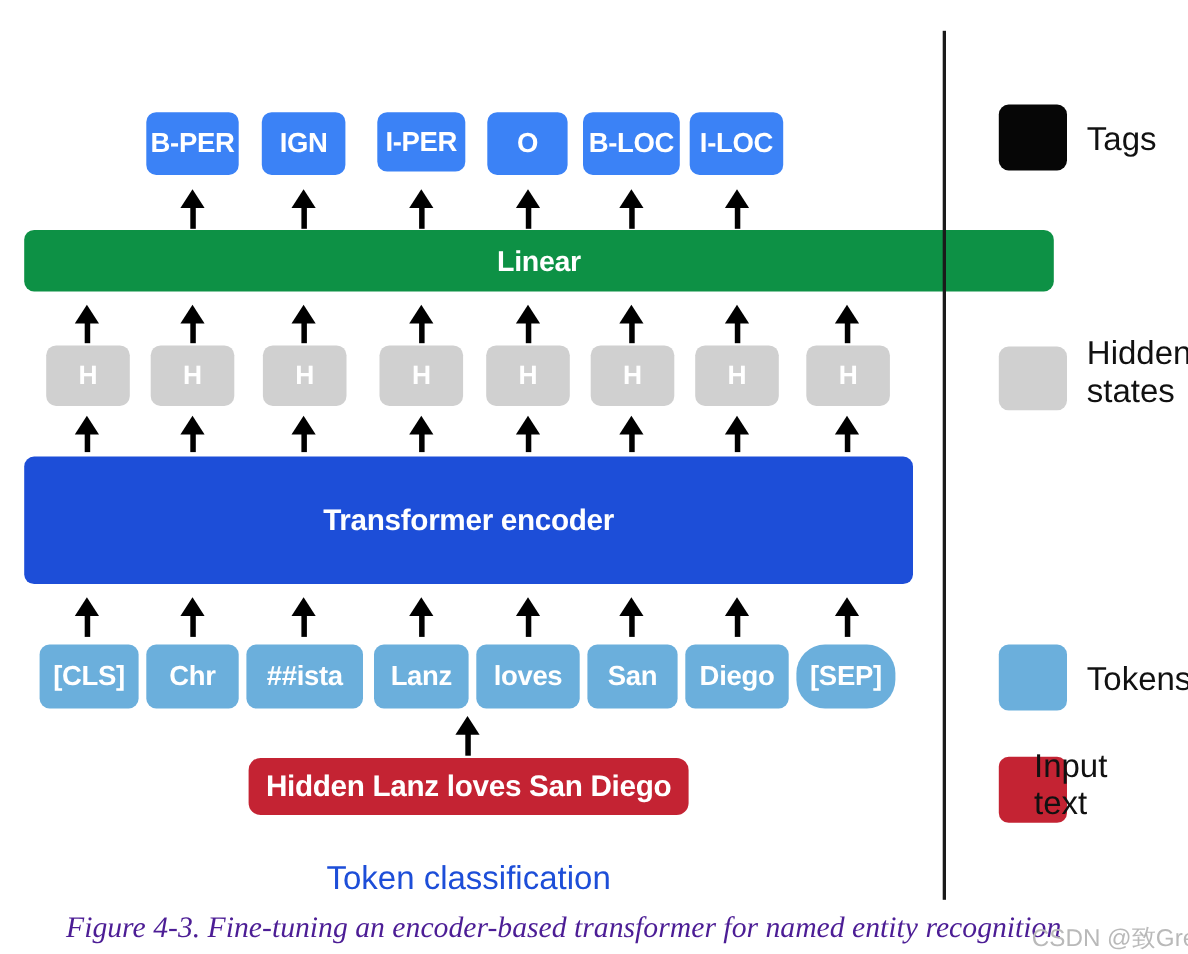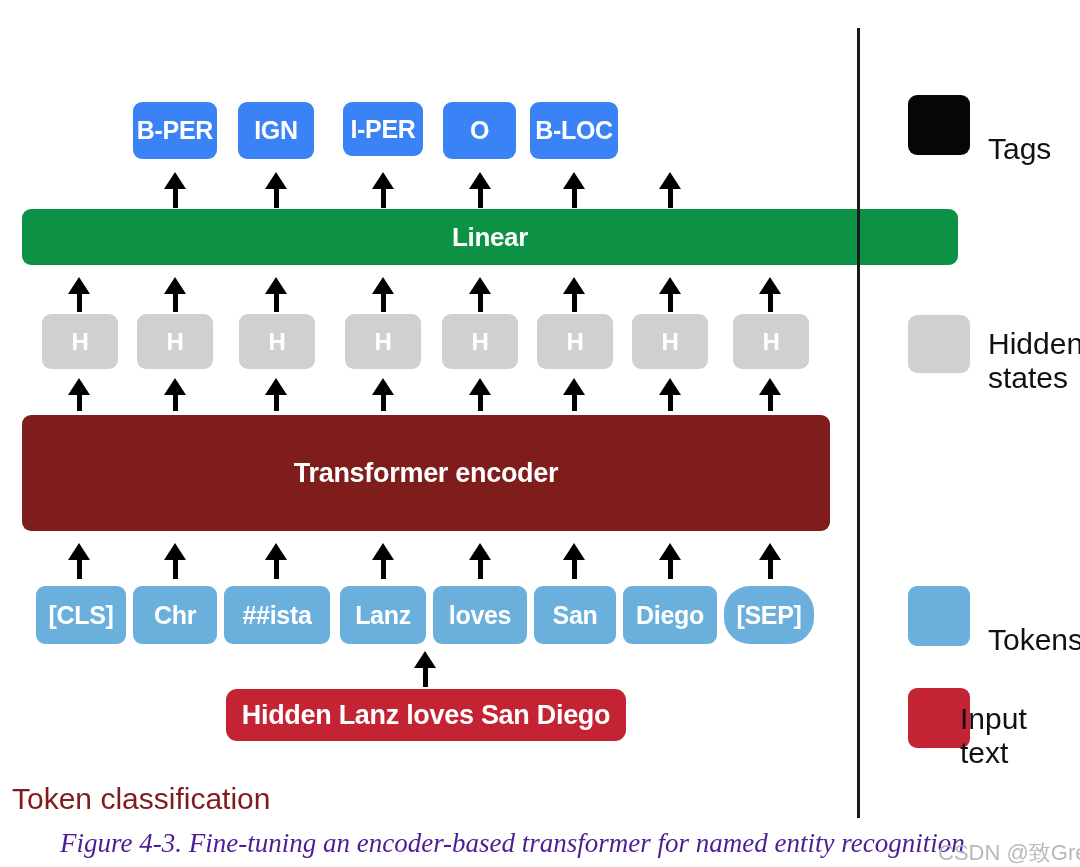--- a/index.html
+++ b/index.html
@@ -34,21 +34,21 @@
     color: #ffffff;
     font-weight: bold;
     line-height: 1;
     white-space: nowrap;
     letter-spacing: -0.3px;
   }
   .node-tag   { background: #3b82f6; font-size: 25px; }
   .node-hid   { background: #d0d0d0; color: #ffffff; font-size: 24px; font-weight: bold; }
   .node-tok   { background: #6bafdc; font-size: 25px; }
   .bar-linear { background: #0d9145; font-size: 26px; border-radius: 9px; }
-  .bar-trans  { background: #7f1d1d; font-size: 27px; border-radius: 9px; }
+  .bar-trans  { background: #1d4ed8; font-size: 27px; border-radius: 9px; }
   .bar-input  { background: #c42333; font-size: 27px; border-radius: 11px; }
 
   
   .arrow { position: absolute; width: 22px; }
   .arrow .shaft {
     position: absolute;
     left: 9px;
     bottom: 0;
     width: 5px;
     background: #000000;
@@ -70,31 +70,29 @@
     width: 3px;
   }
   .legend-swatch { border-radius: 9px; }
   .legend-label {
     position: absolute;
     font-size: 30px;
     color: #111111;
     font-weight: normal;
     line-height: 1.13;
     white-space: pre-line;
-    margin-top: 22px;
   }
 
   
   .bottom-label {
     position: absolute;
     font-size: 30px;
-    color: #7f1d1d;
-    text-align: left;
-    white-space: nowrap;
-    padding-left: 12px;
+    color: #1d4ed8;
+    text-align: center;
+    white-space: nowrap;
   }
   .caption {
     position: absolute;
     font-family: "Liberation Serif", serif;
     font-style: italic;
     font-size: 27px;
     color: #4c1d95;
     white-space: nowrap;
   }
   .watermark {
@@ -107,20 +105,21 @@
 </head>
 <body>
 
 <div id="figure-root">
 
   <div class="abs node node-tag" style="left:133px; top:102px; width:84px; height:57px;">B-PER</div>
   <div class="abs node node-tag" style="left:238px; top:102px; width:76px; height:57px;">IGN</div>
   <div class="abs node node-tag" style="left:343px; top:102px; width:80px; height:54px;">I-PER</div>
   <div class="abs node node-tag" style="left:443px; top:102px; width:73px; height:57px;">O</div>
   <div class="abs node node-tag" style="left:530px; top:102px; width:88px; height:57px;">B-LOC</div>
+  <div class="abs node node-tag" style="left:627px; top:102px; width:85px; height:57px;">I-LOC</div>
 
   <div class="arrow" style="left:164px; top:172px; height:36px;">
     <div class="head"></div>
       <div class="shaft" style="height:26px;"></div>
     </div>
   <div class="arrow" style="left:265px; top:172px; height:36px;">
     <div class="head"></div>
       <div class="shaft" style="height:26px;"></div>
     </div>
   <div class="arrow" style="left:372px; top:172px; height:36px;">
@@ -276,20 +275,20 @@
   <div class="legend-label" style="left:988px; top:110px;">Tags</div>
 
   <div class="abs legend-swatch" style="left:908px; top:315px; width:62px; height:58px; background:#d0d0d0;"></div>
   <div class="legend-label" style="left:988px; top:305px;">Hidden
 states</div>
 
   <div class="abs legend-swatch" style="left:908px; top:586px; width:62px; height:60px; background:#6bafdc;"></div>
   <div class="legend-label" style="left:988px; top:601px;">Tokens</div>
 
   <div class="abs legend-swatch" style="left:908px; top:688px; width:62px; height:60px; background:#c42333;"></div>
-  <div class="legend-label" style="left:960px; top:680px;">Input
+  <div class="legend-label" style="left:940px; top:680px;">Input
 text</div>
 
   <div class="caption" style="left:60px; top:828px;">Figure 4-3. Fine-tuning an encoder-based transformer for named entity recognition</div>
 
   <div class="watermark" style="left:938px; top:838px;">CSDN @致Great</div>
 
 </div>
 
 </body></html>

